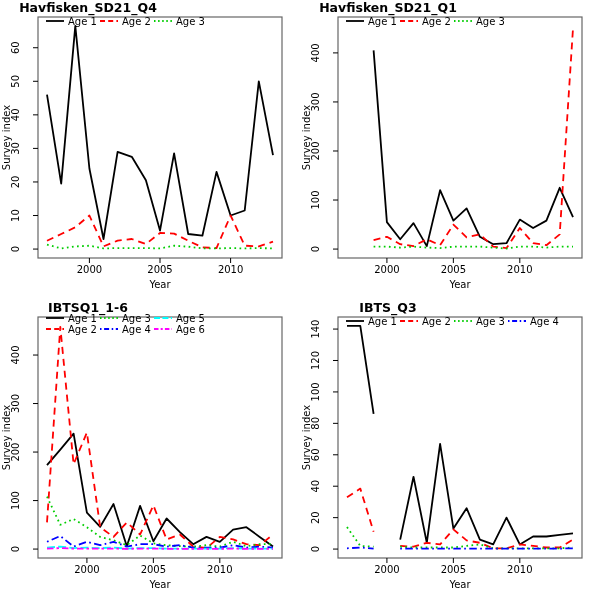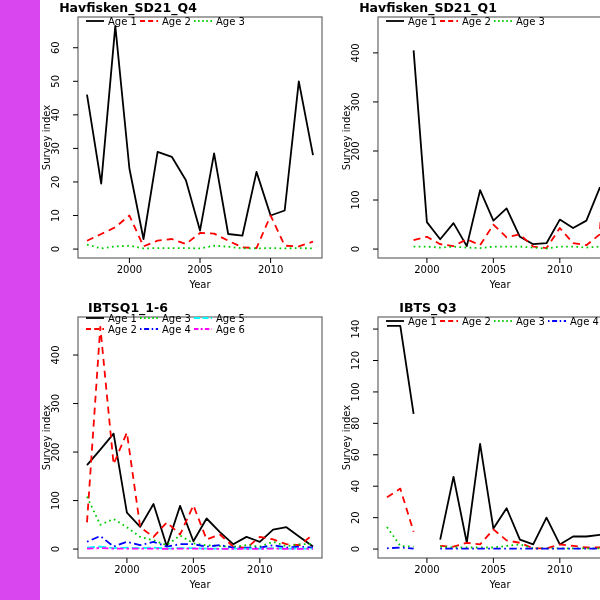--- a/index.html
+++ b/index.html
@@ -1,16 +1,16 @@
 <!DOCTYPE html>
 <html><head>
 <meta charset="utf-8">
 <style>
   html,body{margin:0;padding:0;background:#ffffff;}
-  #figure{width:520px;height:600px;display:grid;grid-template-columns:300px 300px;grid-template-rows:300px 300px;background:#d946ef;padding-left:40px;}
+  #figure{width:520px;height:600px;display:grid;grid-template-columns:300px 300px;grid-template-rows:300px 300px;background:#d946ef;}
   svg.panel{display:block;background:#ffffff;}
   text{font-family:"DejaVu Sans", sans-serif;}
 </style>
 </head>
 <body>
 
 <div id="figure">
   <svg class="panel" viewBox="0 0 300 300" width="300" height="300">
       <rect x="38" y="17" width="244" height="241" fill="none" stroke="#666666" stroke-width="1.2"></rect>
       <text x="88" y="12" text-anchor="middle" font-size="12.5" font-weight="bold" fill="#000000" font-family="&quot;DejaVu Sans&quot;, sans-serif">Havfisken_SD21_Q4</text>

